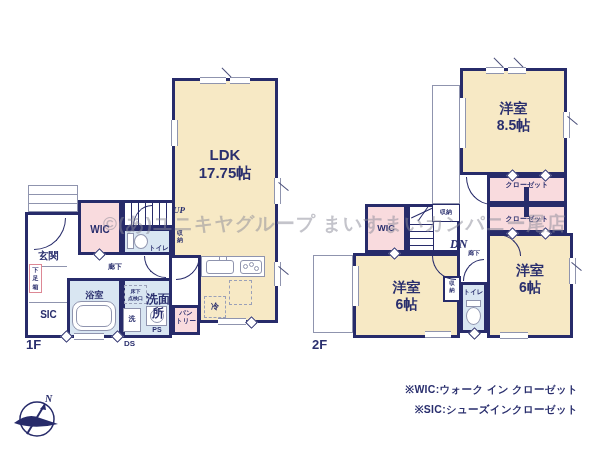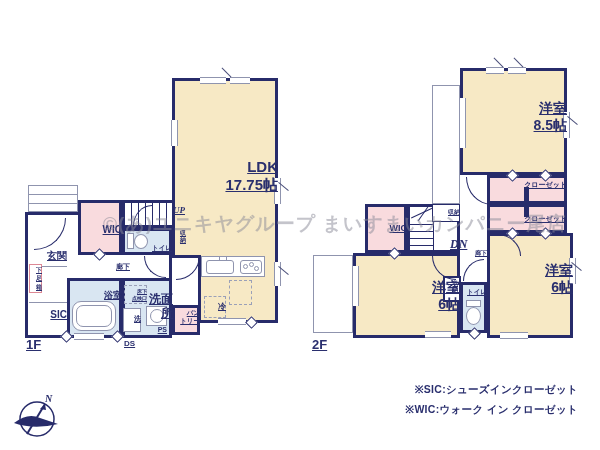--- a/index.html
+++ b/index.html
@@ -6,21 +6,21 @@
   #canvas{position:relative;width:600px;height:450px;background:#ffffff;overflow:hidden;
           font-family:"Liberation Sans",sans-serif;}
   .abs{position:absolute;box-sizing:border-box;}
   .room{position:absolute;box-sizing:border-box;border:3px solid #272b6a;}
   .beige{background:#f7e9c5;}
   .pink{background:#f9dbde;}
   .blue{background:#d9e6f2;}
   .whitebg{background:#ffffff;}
   .thin{border:1px solid #8f94ae;background:#ffffff;}
   .lbl{position:absolute;color:#2a2f6e;font-weight:bold;white-space:pre-line;
-       line-height:1.2;text-align:right;text-decoration:underline;}
+       line-height:1.2;text-align:center;}
   .serifit{font-family:"Liberation Serif",serif;font-style:italic;}
   .hline{position:absolute;height:1px;background:#272b6a;}
   .vline{position:absolute;width:1px;background:#272b6a;}
   .gline{background:#8f94ae;}
   .dash{position:absolute;border:1px dashed #9aa0b8;box-sizing:border-box;}
   .arc{position:absolute;box-sizing:border-box;}
   .arc-tl{border-top:1px solid #272b6a;border-left:1px solid #272b6a;border-top-left-radius:100% 100%;}
   .arc-tr{border-top:1px solid #272b6a;border-right:1px solid #272b6a;border-top-right-radius:100% 100%;}
   .arc-bl{border-bottom:1px solid #272b6a;border-left:1px solid #272b6a;border-bottom-left-radius:100% 100%;}
   .arc-br{border-bottom:1px solid #272b6a;border-right:1px solid #272b6a;border-bottom-right-radius:100% 100%;}
@@ -106,21 +106,21 @@
   <div class="win-h" style="left:218px;top:318px;width:28px;height:5px;z-index:3;"></div>
   <div class="tick" style="left:277px;top:186px;transform:rotate(40deg);z-index:3;"></div>
   <div class="tick" style="left:277px;top:270px;transform:rotate(40deg);z-index:3;"></div>
   <div class="tick" style="left:220px;top:72px;transform:rotate(45deg);z-index:3;"></div>
 
   <div class="notch" style="left:95px;top:250px;z-index:3;"></div>
   <div class="notch" style="left:62px;top:332px;z-index:3;"></div>
   <div class="notch" style="left:113px;top:332px;z-index:3;"></div>
   <div class="notch" style="left:247px;top:318px;z-index:3;"></div>
 
-  <div class="lbl" style="left:172px;top:158px;width:106px;font-size:15px;z-index:4;"><span>LDK</span><br><span>17.75帖</span></div>
+  <div class="lbl" style="left:172px;top:146px;width:106px;font-size:15px;z-index:4;"><span>LDK</span><br><span>17.75帖</span></div>
   <div class="lbl serifit" style="left:173px;top:205px;font-size:9px;z-index:4;">UP</div>
   <div class="lbl" style="left:78px;top:224px;width:44px;font-size:10px;z-index:4;">WIC</div>
   <div class="lbl" style="left:30px;top:250px;width:37px;font-size:10px;z-index:4;">玄関</div>
   <div class="lbl" style="left:29px;top:266px;width:13px;font-size:6px;line-height:1.4;z-index:5;">下
 足
 箱</div>
   <div class="lbl" style="left:30px;top:309px;width:37px;font-size:10px;z-index:4;">SIC</div>
   <div class="lbl" style="left:146px;top:244px;width:26px;font-size:6.5px;z-index:4;">トイレ</div>
   <div class="lbl" style="left:174px;top:230px;width:12px;font-size:6px;z-index:4;">収
 納</div>
@@ -200,22 +200,22 @@
   <div class="lbl serifit" style="left:450px;top:237px;font-size:12px;z-index:4;">DN</div>
   <div class="lbl" style="left:461px;top:250px;width:26px;font-size:6px;z-index:4;">廊下</div>
   <div class="lbl" style="left:353px;top:279px;width:107px;font-size:14px;z-index:4;"><span>洋室</span><br><span>6帖</span></div>
   <div class="lbl" style="left:460px;top:288px;width:27px;font-size:6.5px;z-index:4;">トイレ</div>
   <div class="lbl" style="left:446px;top:280px;width:12px;font-size:5.5px;z-index:4;">収
 納</div>
   <div class="lbl" style="left:487px;top:262px;width:86px;font-size:14px;z-index:4;"><span>洋室</span><br><span>6帖</span></div>
   <div class="lbl" style="left:312px;top:337px;font-size:13px;z-index:4;">2F</div>
 
   <div class="abs" style="left:388px;top:379px;width:190px;text-align:right;z-index:4;">
+    <div style="color:#2a2f6e;font-weight:bold;font-size:10.5px;line-height:20px;letter-spacing:0.3px;">※WIC:ウォーク イン クローゼット</div>
     <div style="color:#2a2f6e;font-weight:bold;font-size:10.5px;line-height:20px;letter-spacing:0.3px;">※SIC:シューズインクローゼット</div>
-    <div style="color:#2a2f6e;font-weight:bold;font-size:10.5px;line-height:20px;letter-spacing:0.3px;">※WIC:ウォーク イン クローゼット</div>
   </div>
 
   <svg class="abs" style="left:12px;top:390px;z-index:4;" width="52" height="54" viewBox="0 0 52 54">
     <circle cx="25" cy="29" r="17" fill="none" stroke="#272b6a" stroke-width="1.5"></circle>
     <line x1="15" y1="44" x2="33" y2="14" stroke="#272b6a" stroke-width="2"></line>
     <path d="M33,14 L28,19 L34,20 Z" fill="#272b6a"></path>
     <path d="M2,33 Q16,22 28,28 L46,34 Q22,40 2,33 Z" fill="#272b6a"></path>
     <text x="33" y="12" font-size="10" font-style="italic" font-weight="bold" fill="#272b6a" font-family="Liberation Serif, serif">N</text>
   </svg>
 

